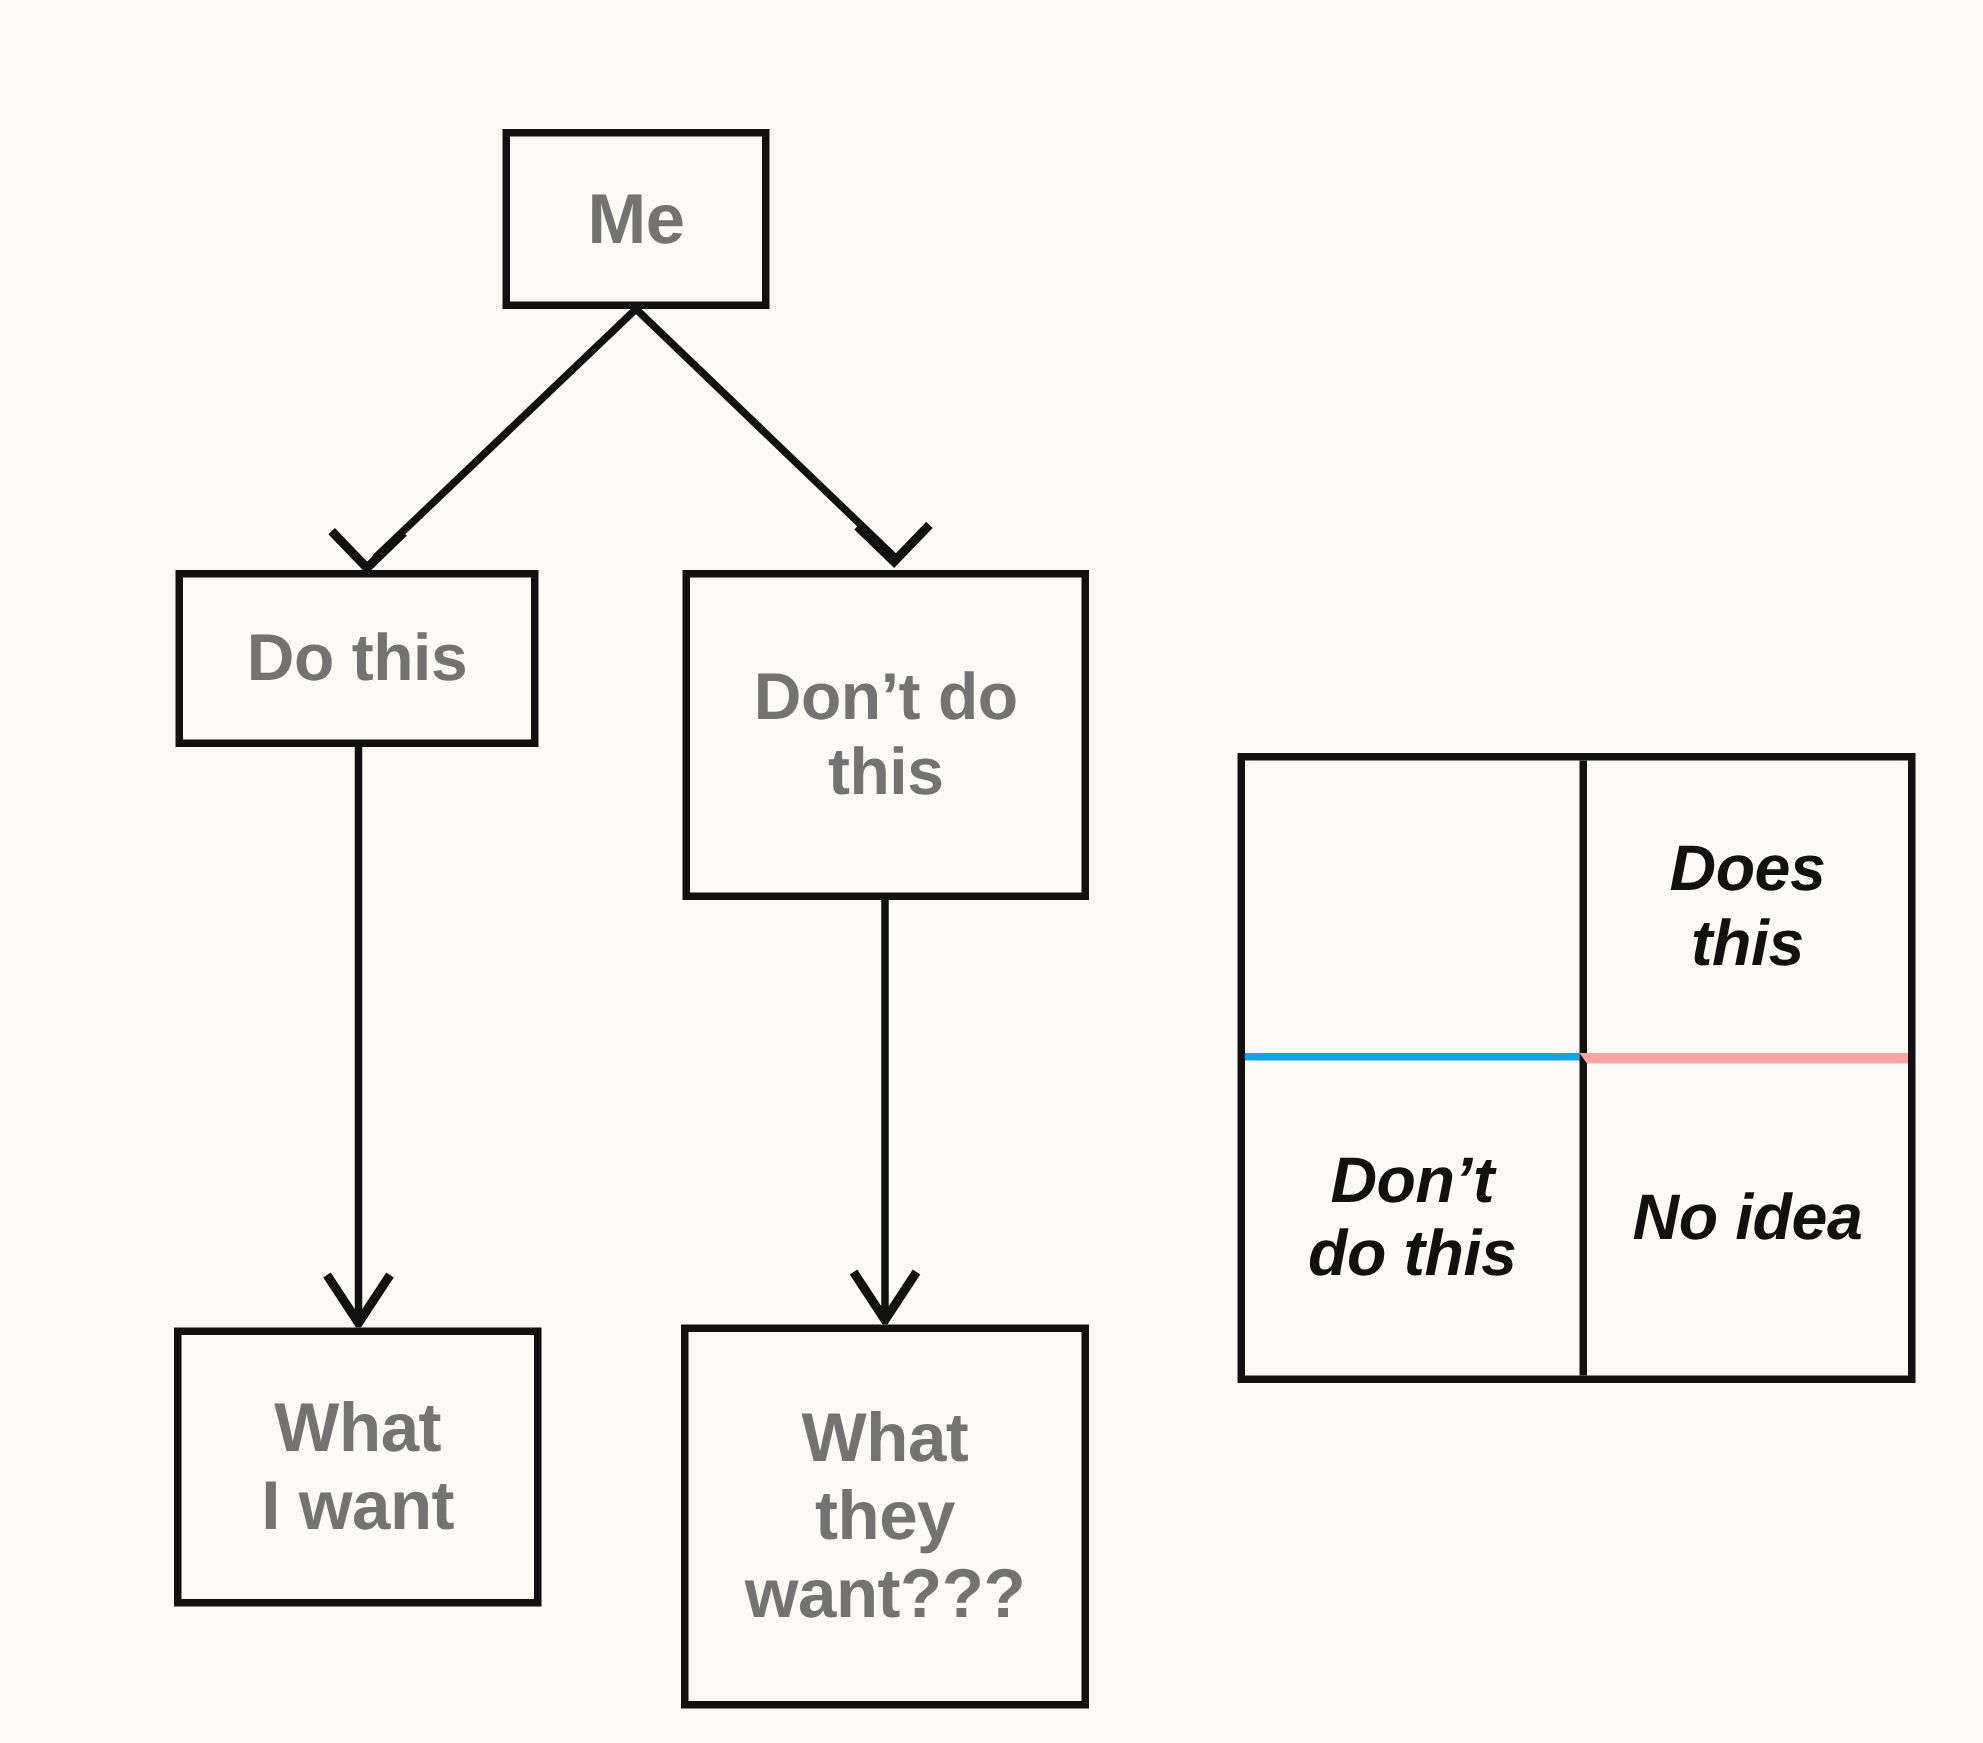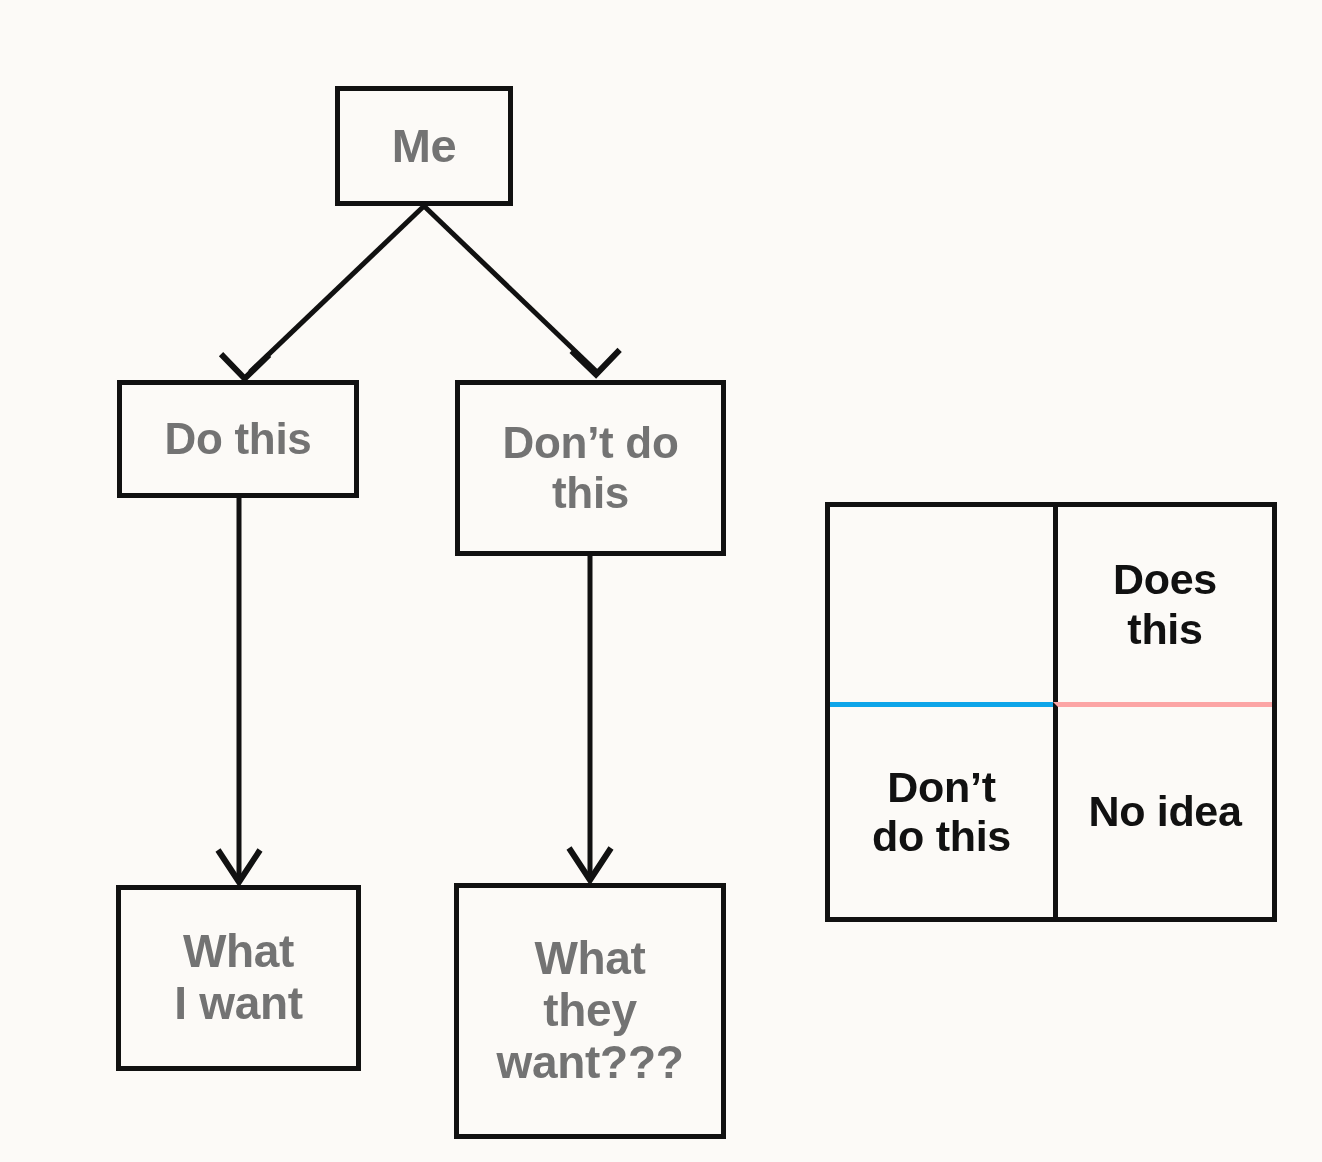--- a/index.html
+++ b/index.html
@@ -37,21 +37,21 @@
   }
   #box-me {
     left: 335px; top: 86px; width: 178px; height: 120px;
     font-size: 47px;
   }
   #box-do-this {
     left: 117px; top: 380px; width: 242px; height: 118px;
     font-size: 44px;
   }
   #box-dont-do-this {
-    left: 455px; top: 380px; width: 271px; height: 176px;
+    left: 455px; top: 380px; width: 271px; height: 220px;
     font-size: 44px;
   }
   #box-what-i-want {
     left: 116px; top: 885px; width: 245px; height: 186px;
     font-size: 46px;
   }
   #box-what-they-want {
     left: 454px; top: 883px; width: 272px; height: 256px;
     font-size: 46px;
   }
@@ -72,24 +72,25 @@
     align-items: center;
     justify-content: center;
     text-align: center;
     color: #111111;
     font-weight: bold;
     font-size: 43px;
     line-height: 1.14;
     letter-spacing: -0.3px;
     white-space: pre-line;
     overflow: hidden;
+    font-style: italic;
   }
   #cell-top-right { border-left: 5px solid #111111; }
   #cell-bottom-left { border-top: 5px solid #0ea5e9; }
-  #cell-bottom-right { border-left: 5px solid #111111; border-top: 5px solid #fca5a5; }
+  #cell-bottom-right { border-left: 5px solid #111111; border-top: 7px solid #fca5a5; }
 </style>
 </head>
 <body>
 
 <svg id="canvas" viewBox="0 0 1322 1162">
   <g stroke="#111111" fill="none" stroke-width="5" stroke-linecap="butt" stroke-linejoin="miter">
 
     <g>
       <line x1="424" y1="206" x2="250" y2="372"></line>
       <polyline points="242,340 242,374 276,374" fill="none" stroke-width="6" transform="rotate(-44 249 373)"></polyline>

